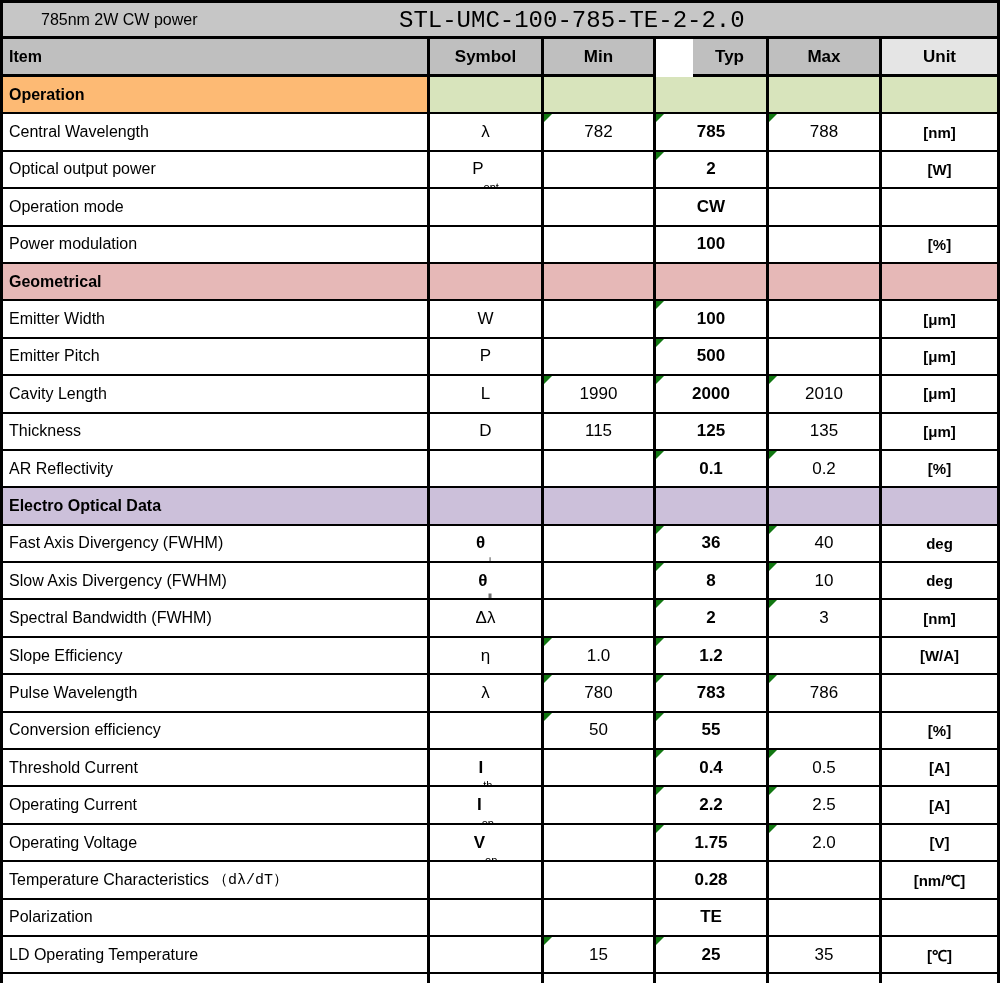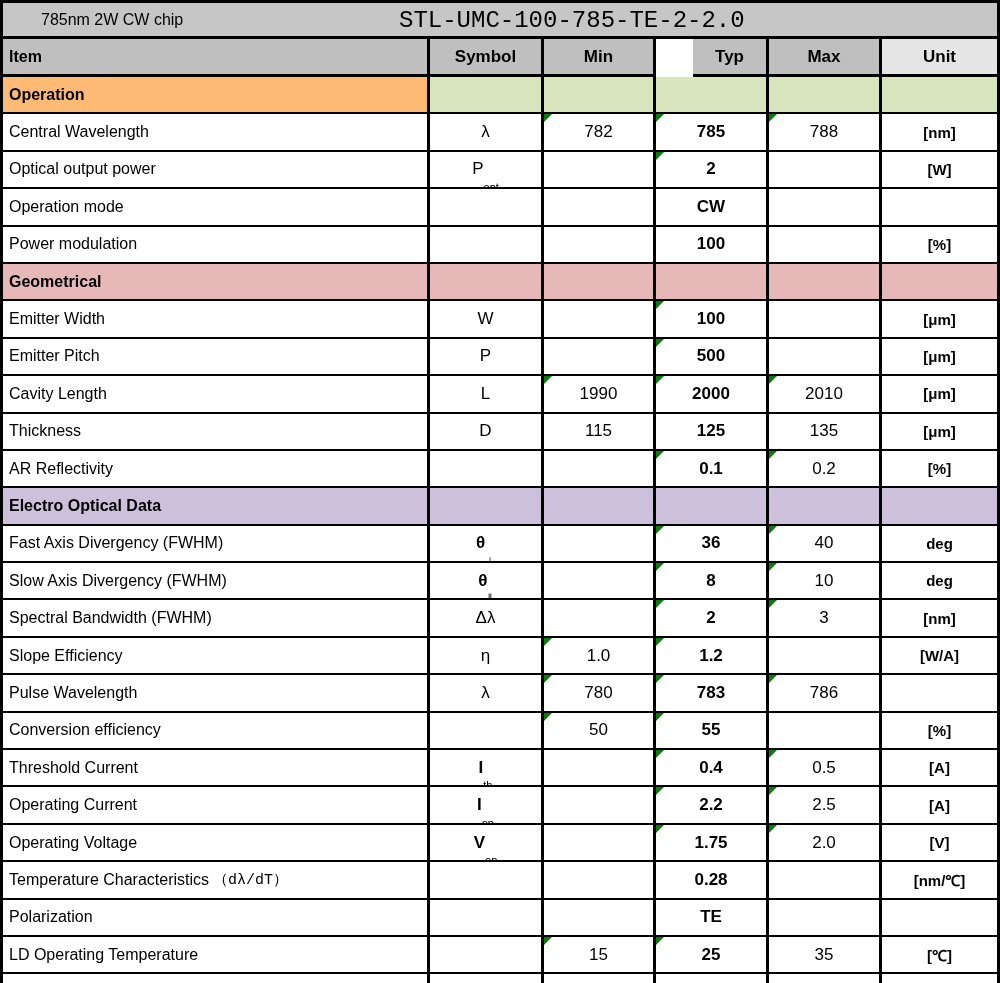--- a/index.html
+++ b/index.html
@@ -59,21 +59,21 @@
     position:absolute;top:0;left:0;width:0;height:0;
     border-top:8px solid #117711;
     border-right:8px solid transparent;
   }
 </style>
 </head>
 <body>
 
 <div class="page">
   <div class="title-bar" style="background: rgb(198, 198, 198);">
-    <span class="product">785nm 2W CW chip</span>
+    <span class="product">785nm 2W CW power</span>
     <span class="model">STL-UMC-100-785-TE-2-2.0</span>
   </div>
   <div class="tbl">
       <div class="cell itemcol header" style="background: rgb(191, 191, 191);">Item</div>
       <div class="cell header" style="background: rgb(191, 191, 191);">Symbol</div>
       <div class="cell header" style="background: rgb(191, 191, 191);">Min</div>
       <div class="cell header" style="background: rgb(191, 191, 191); margin-left: 37px;">Typ</div>
       <div class="cell header" style="background: rgb(191, 191, 191);">Max</div>
       <div class="cell lastcol header" style="background: #e5e5e5;">Unit</div>
       <div class="cell itemcol section" style="background: #fdba74;">Operation</div>

